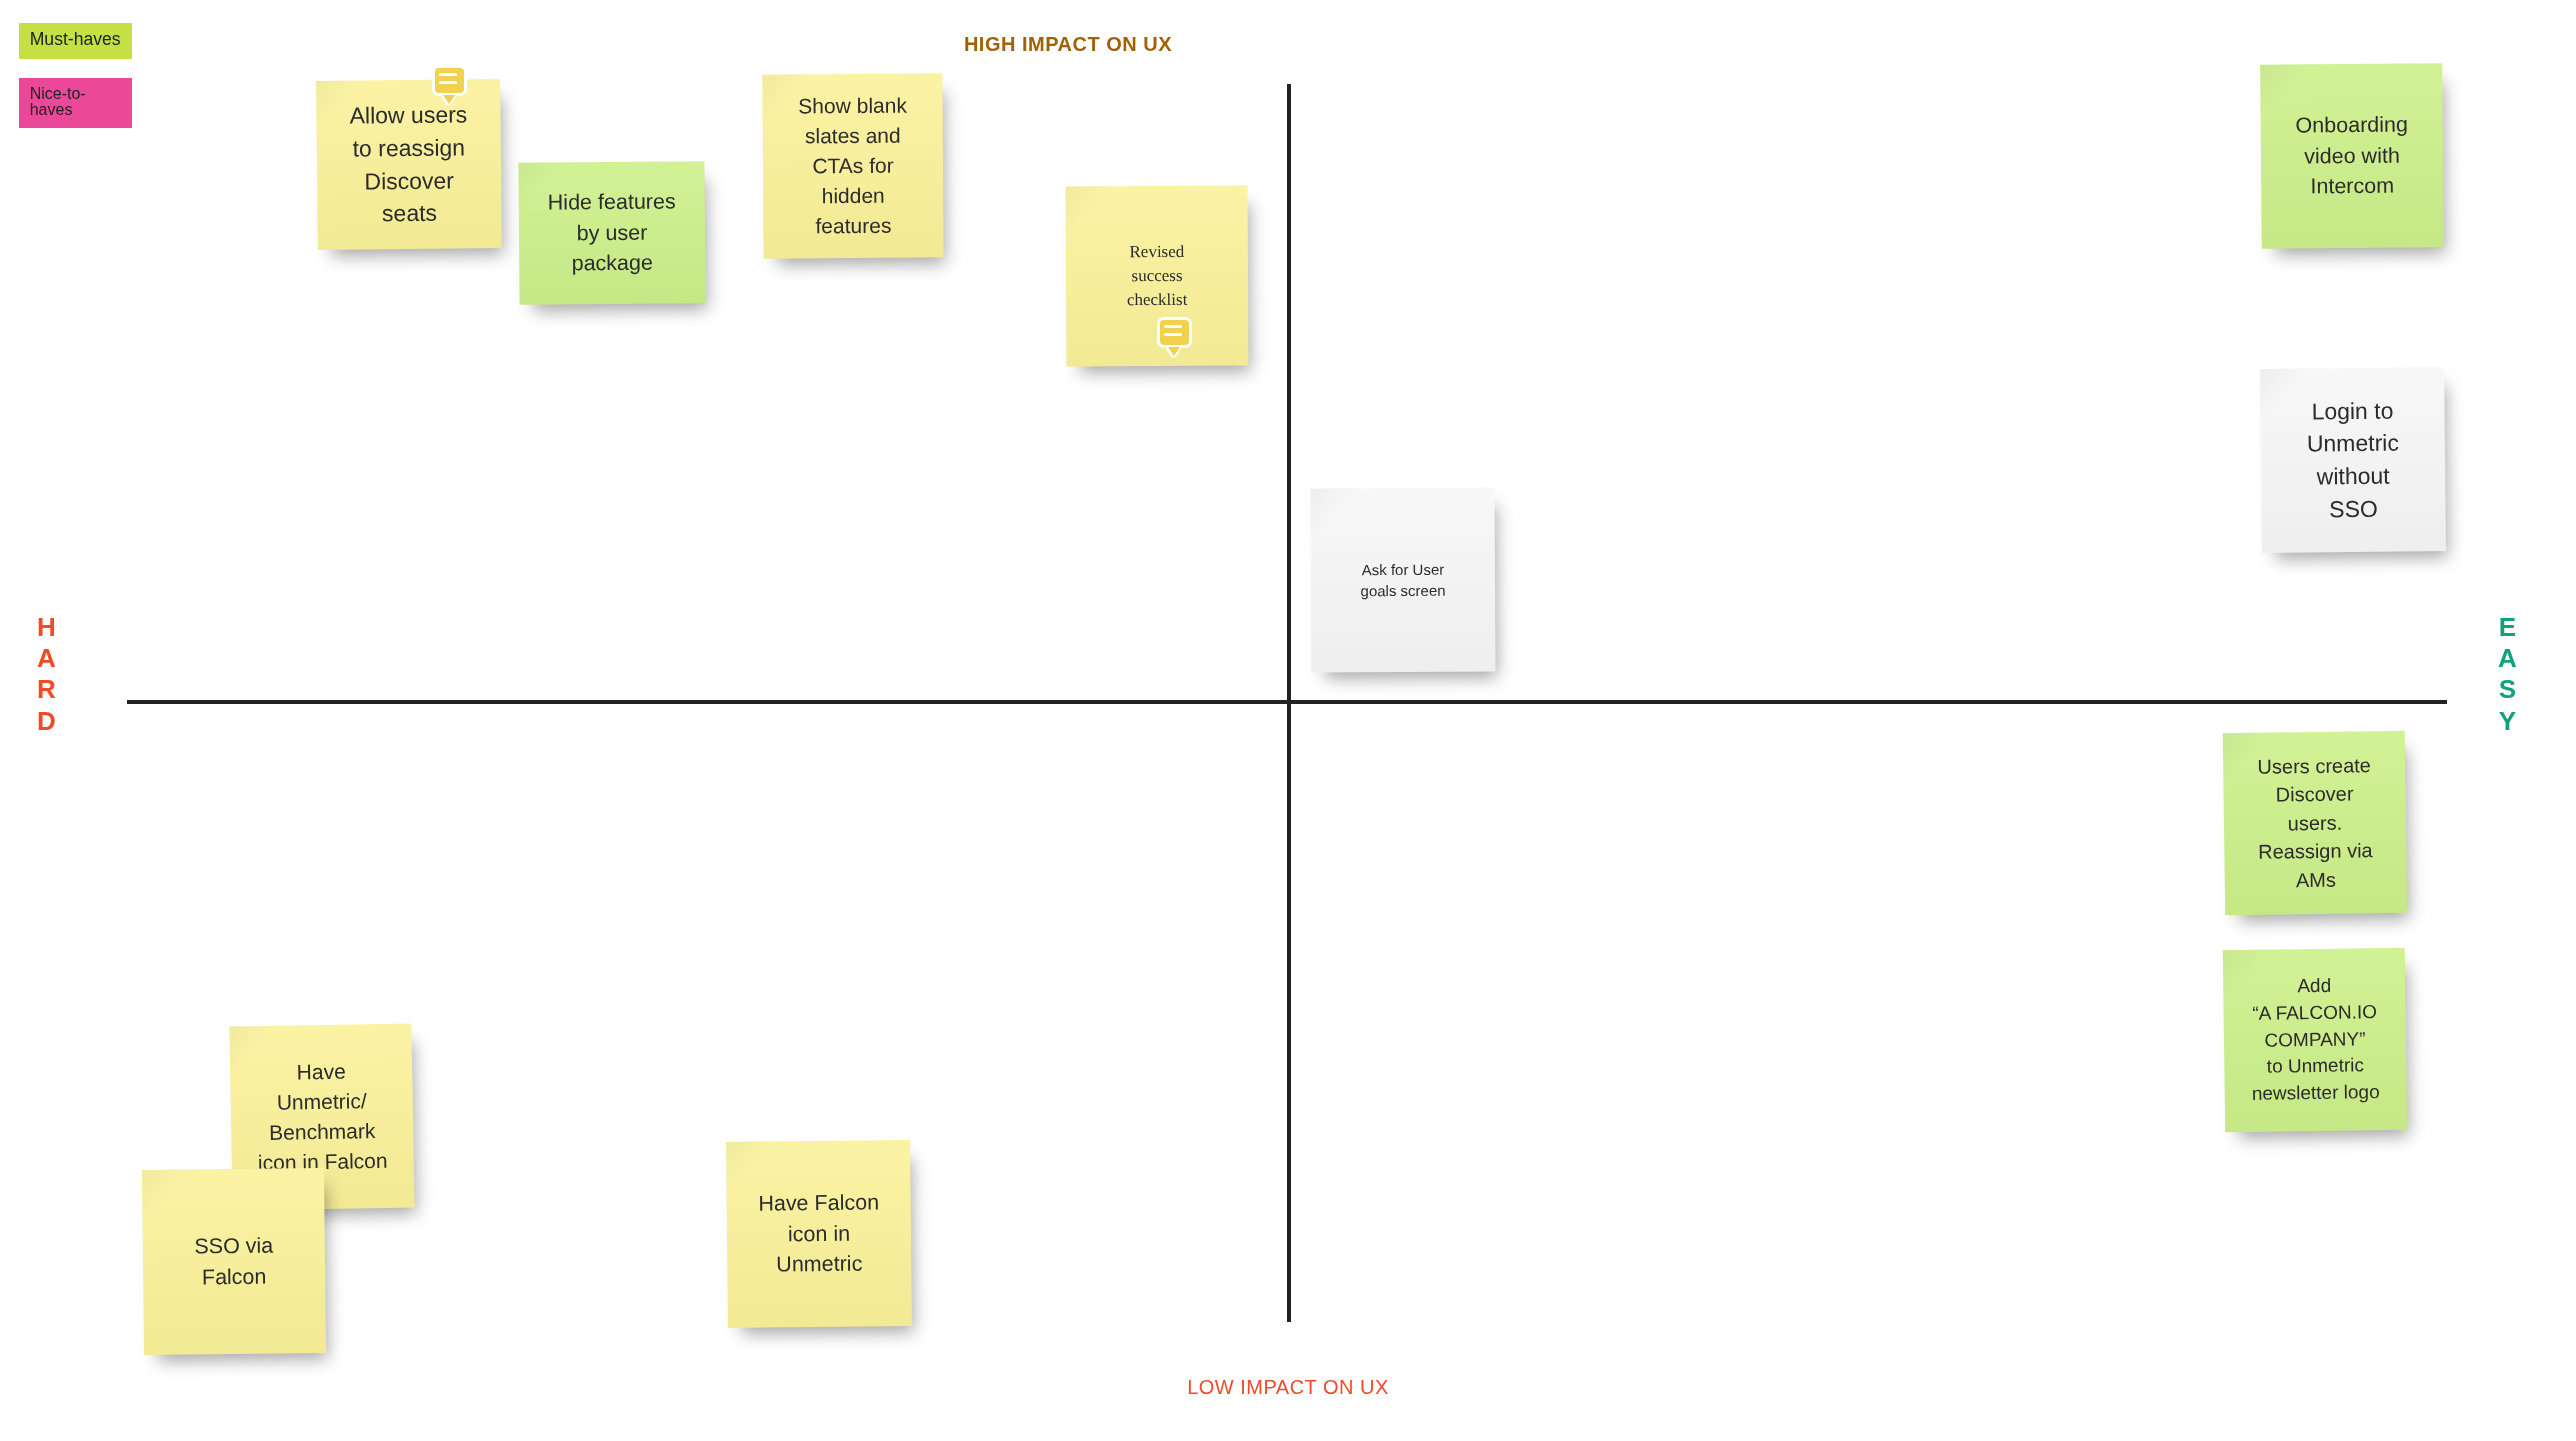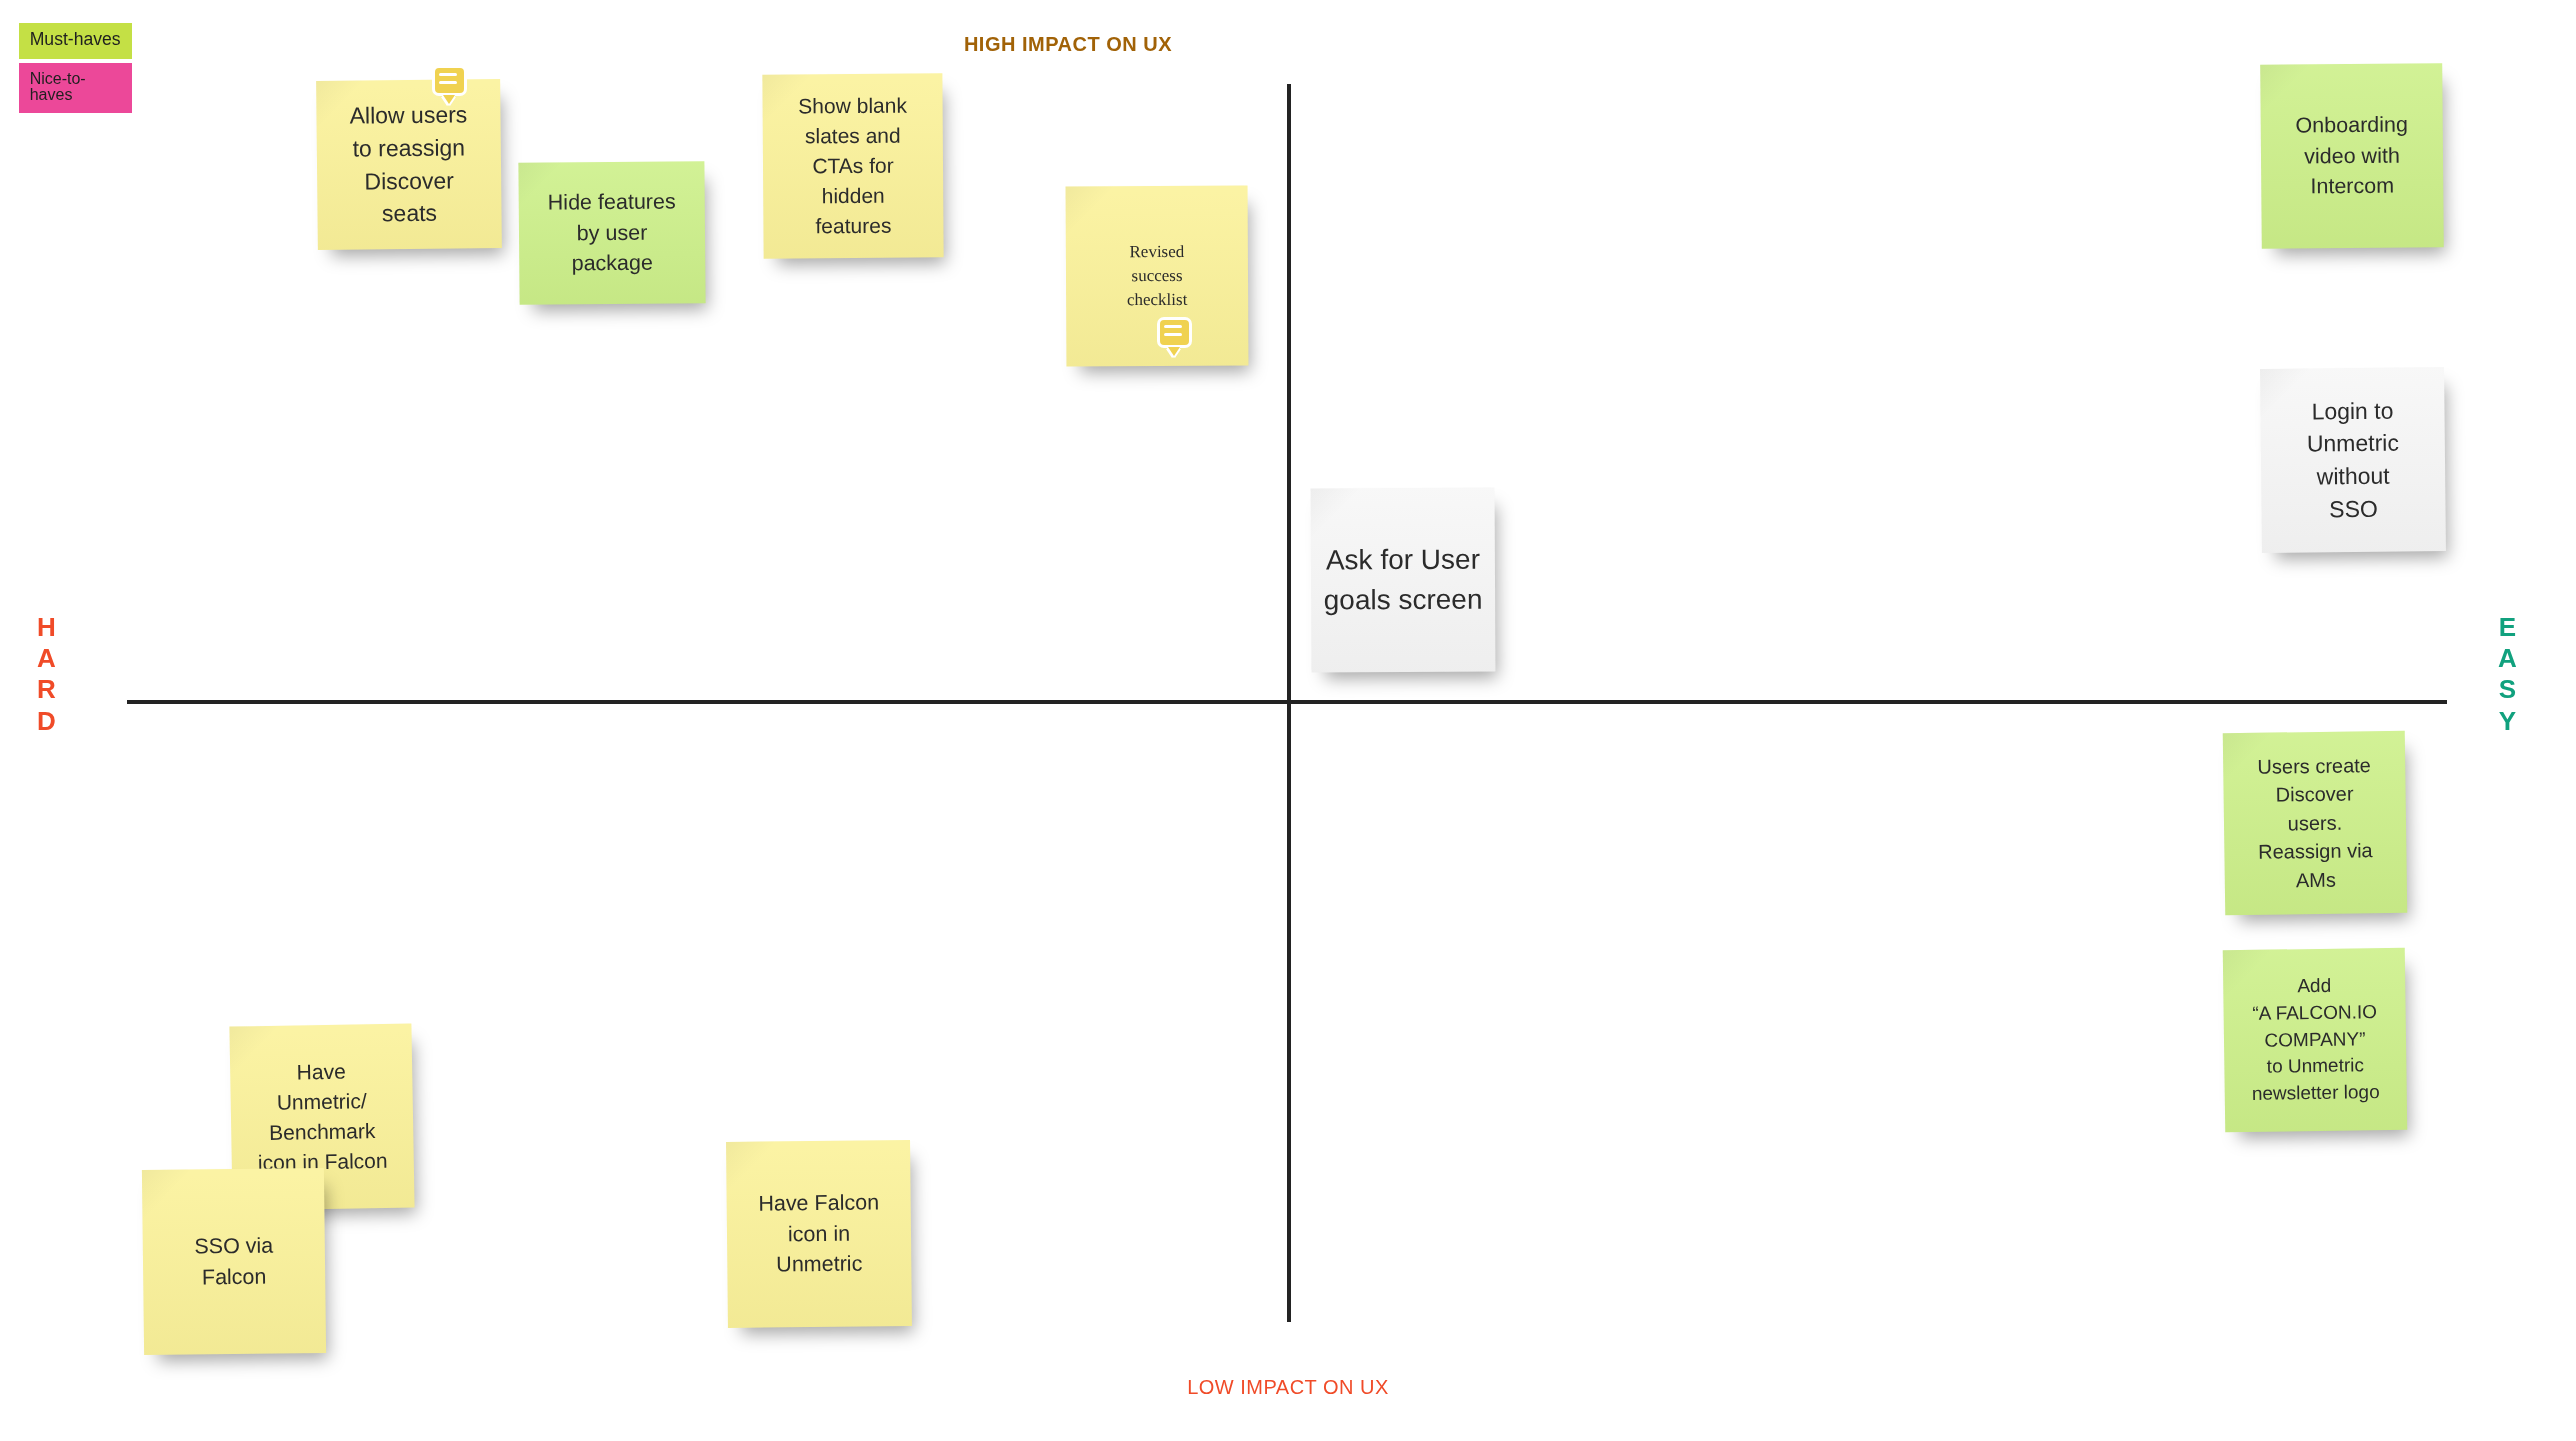--- a/index.html
+++ b/index.html
@@ -19,21 +19,21 @@
     overflow: hidden;
   }
 
   
   .legend {
     position: absolute;
     left: 19px;
     top: 23px;
     display: flex;
     flex-direction: column;
-    gap: 4px;
+    gap: 19px;
     z-index: 40;
   }
   .legend-chip {
     font-size: 17.6px;
     line-height: 1;
     color: #1f1f1f;
     padding: 8.4px 10.7px 10px 10.7px;
     width: 113px;
     box-sizing: border-box;
     font-family: "Liberation Sans", sans-serif;
@@ -241,21 +241,21 @@
 success
 checklist</span>
   </div>
   <div class="comment-icon" style="left:1157px; top:317px;">
     <div class="bubble"></div>
     <div class="ln ln1"></div>
     <div class="ln ln2"></div>
     <div class="tail"></div>
   </div>
 
-  <div class="note white" style="left:1311px; top:488px; width:184px; height:184px; font-size:28px; transform: rotate(-0.3deg);">
+  <div class="note white" style="left:1311px; top:488px; width:184px; height:184px; font-size:15px; transform: rotate(-0.3deg);">
     <span class="txt">Ask for User
 goals screen</span>
   </div>
 
   <div class="note green" style="left:2261px; top:64px; width:182px; height:184px; font-size:21.5px; transform: rotate(-0.5deg);">
     <span class="txt">Onboarding
 video with
 Intercom</span>
   </div>
 

